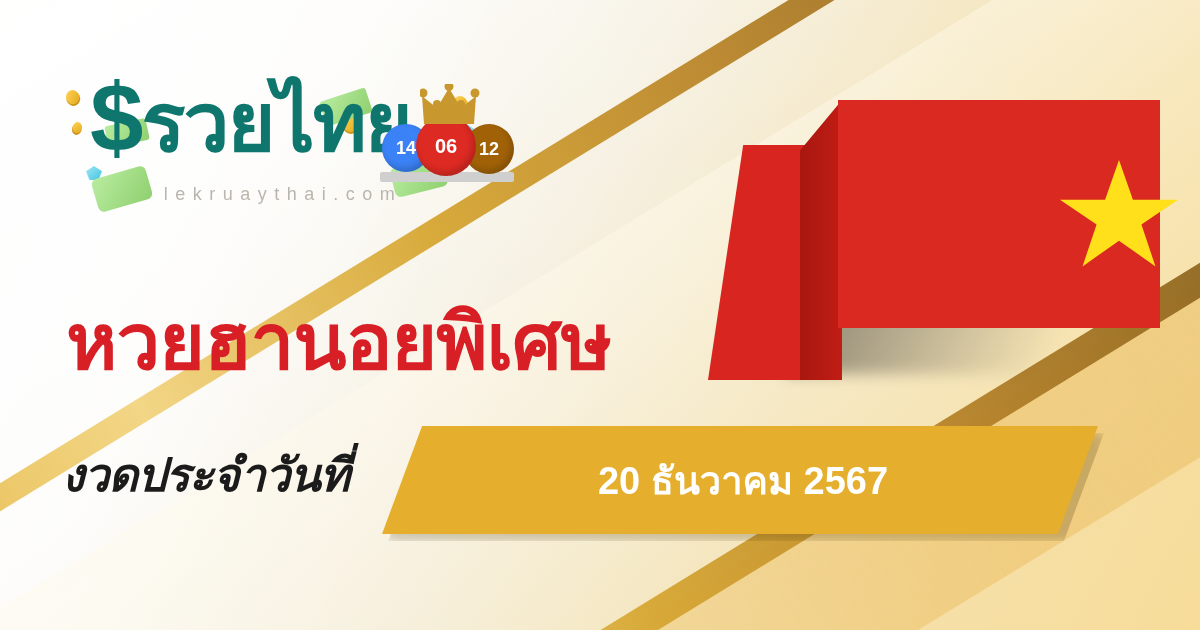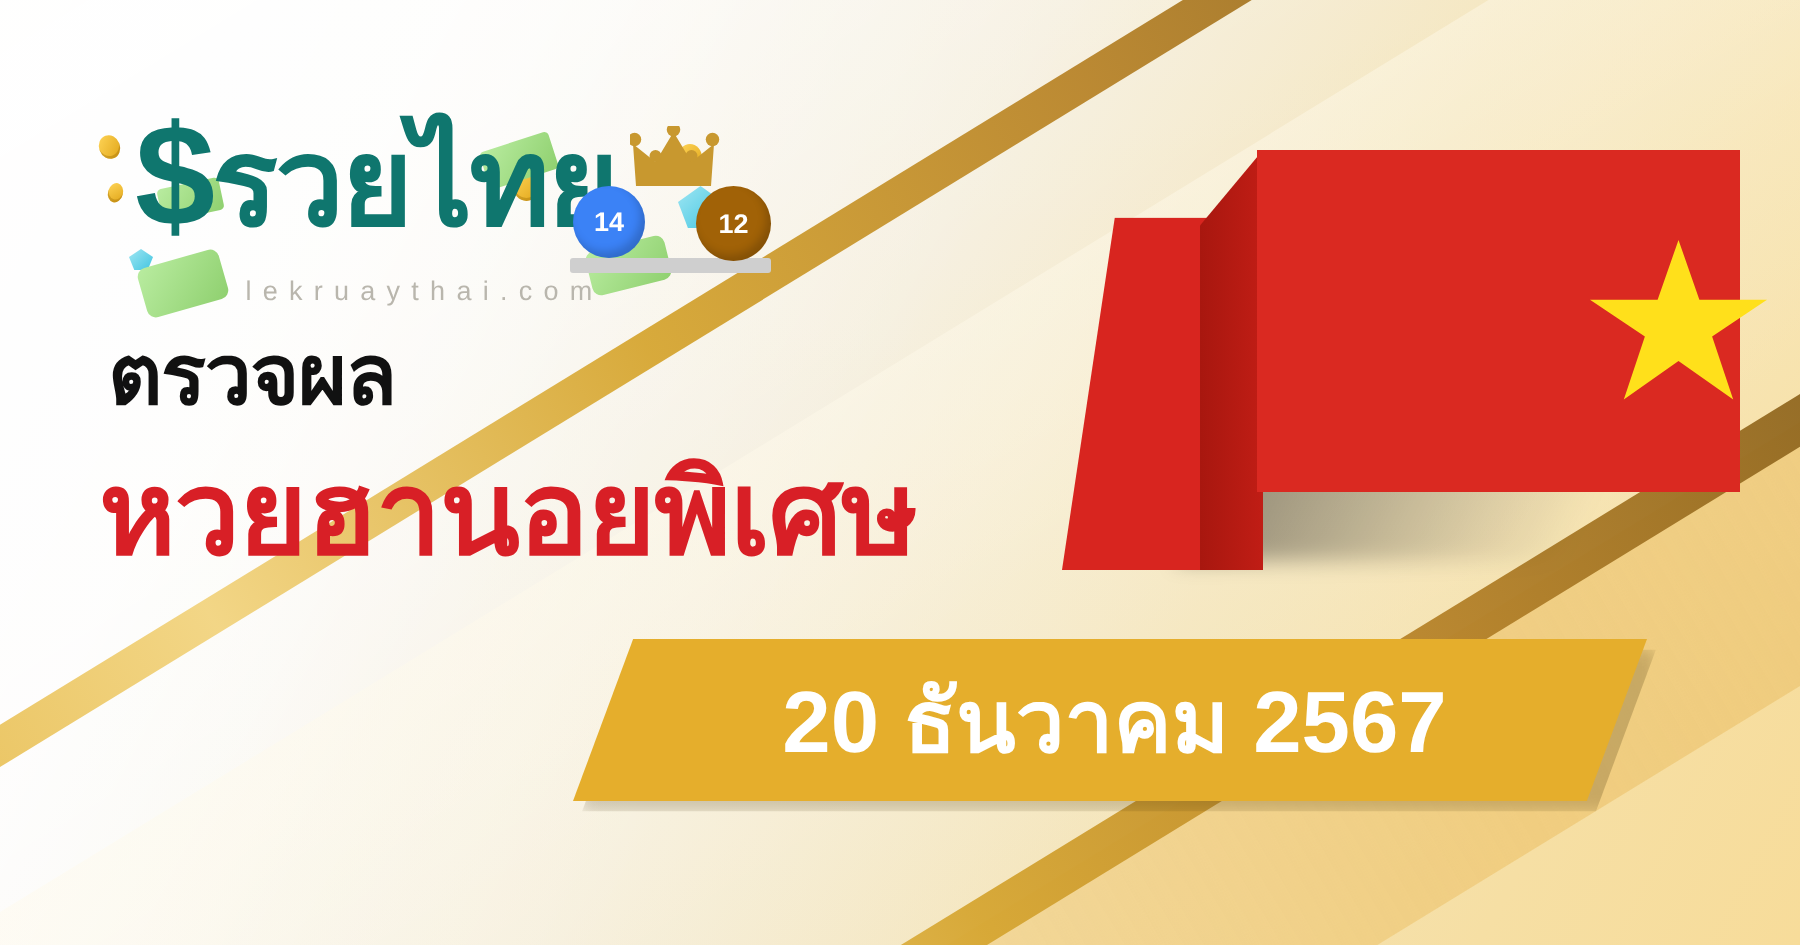--- a/index.html
+++ b/index.html
@@ -236,21 +236,21 @@
     background: #e5ae2c;
     clip-path: polygon(5.6% 0, 100% 0, 94.4% 100%, 0% 100%);
   }
   .ribbon-text {
     position: absolute;
     inset: 0;
     display: flex;
     align-items: center;
     justify-content: center;
     color: #ffffff;
-    font-size: 58px;
+    font-size: 38px;
     font-weight: bold;
     letter-spacing: 0px;
     padding-left: 6px;
     box-sizing: border-box;
   }
 
   
   .flag {
     position: absolute;
     left: 700px;
@@ -327,30 +327,31 @@
         <path d="M4 40 L2 12 L17 24 L29 4 L41 24 L56 12 L54 40 Z" fill="#c8982f"></path>
         <circle cx="3" cy="9" r="4.5" fill="#c8982f"></circle>
         <circle cx="17" cy="20" r="4" fill="#c8982f"></circle>
         <circle cx="29" cy="2.5" r="4.5" fill="#c8982f"></circle>
         <circle cx="41" cy="20" r="4" fill="#c8982f"></circle>
         <circle cx="55" cy="9" r="4.5" fill="#c8982f"></circle>
       </svg>
       <div class="ball-base"></div>
       <div class="ball ball-blue">14</div>
       <div class="ball ball-yel">12</div>
+      <div class="ball ball-red">06</div>
     </div>
 
     <div class="logo-ruay">
       <span style="font-size:96px;">$</span><span>รวยไทย</span>
     </div>
     <div class="logo-domain">lekruaythai.com</div>
   </div>
 
-  <div class="h-check">ตรวจผล</div>
   <div class="h-title">หวยฮานอยพิเศษ</div>
+  <div class="h-draw-label">งวดประจำวันที่</div>
 
   <div class="ribbon-wrap">
     <div class="ribbon-shadow"></div>
     <div class="ribbon"></div>
     <div class="ribbon-text">20 ธันวาคม 2567</div>
   </div>
 
   <div class="flag">
     <div class="flag-shadow"></div>
     <div class="flag-wing"></div>

